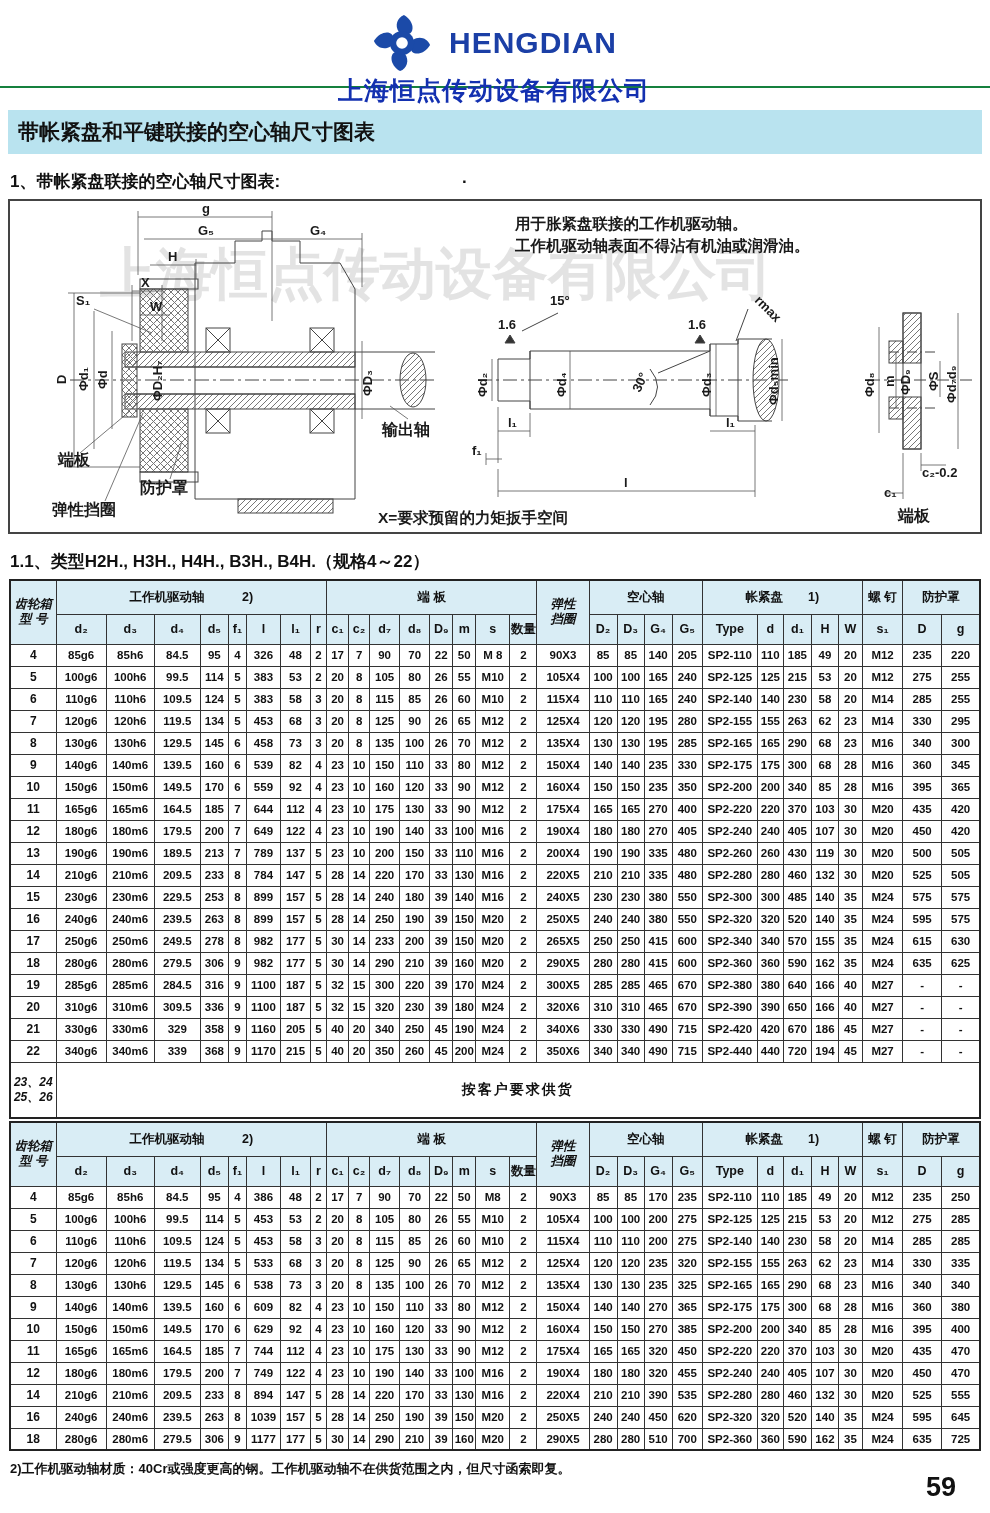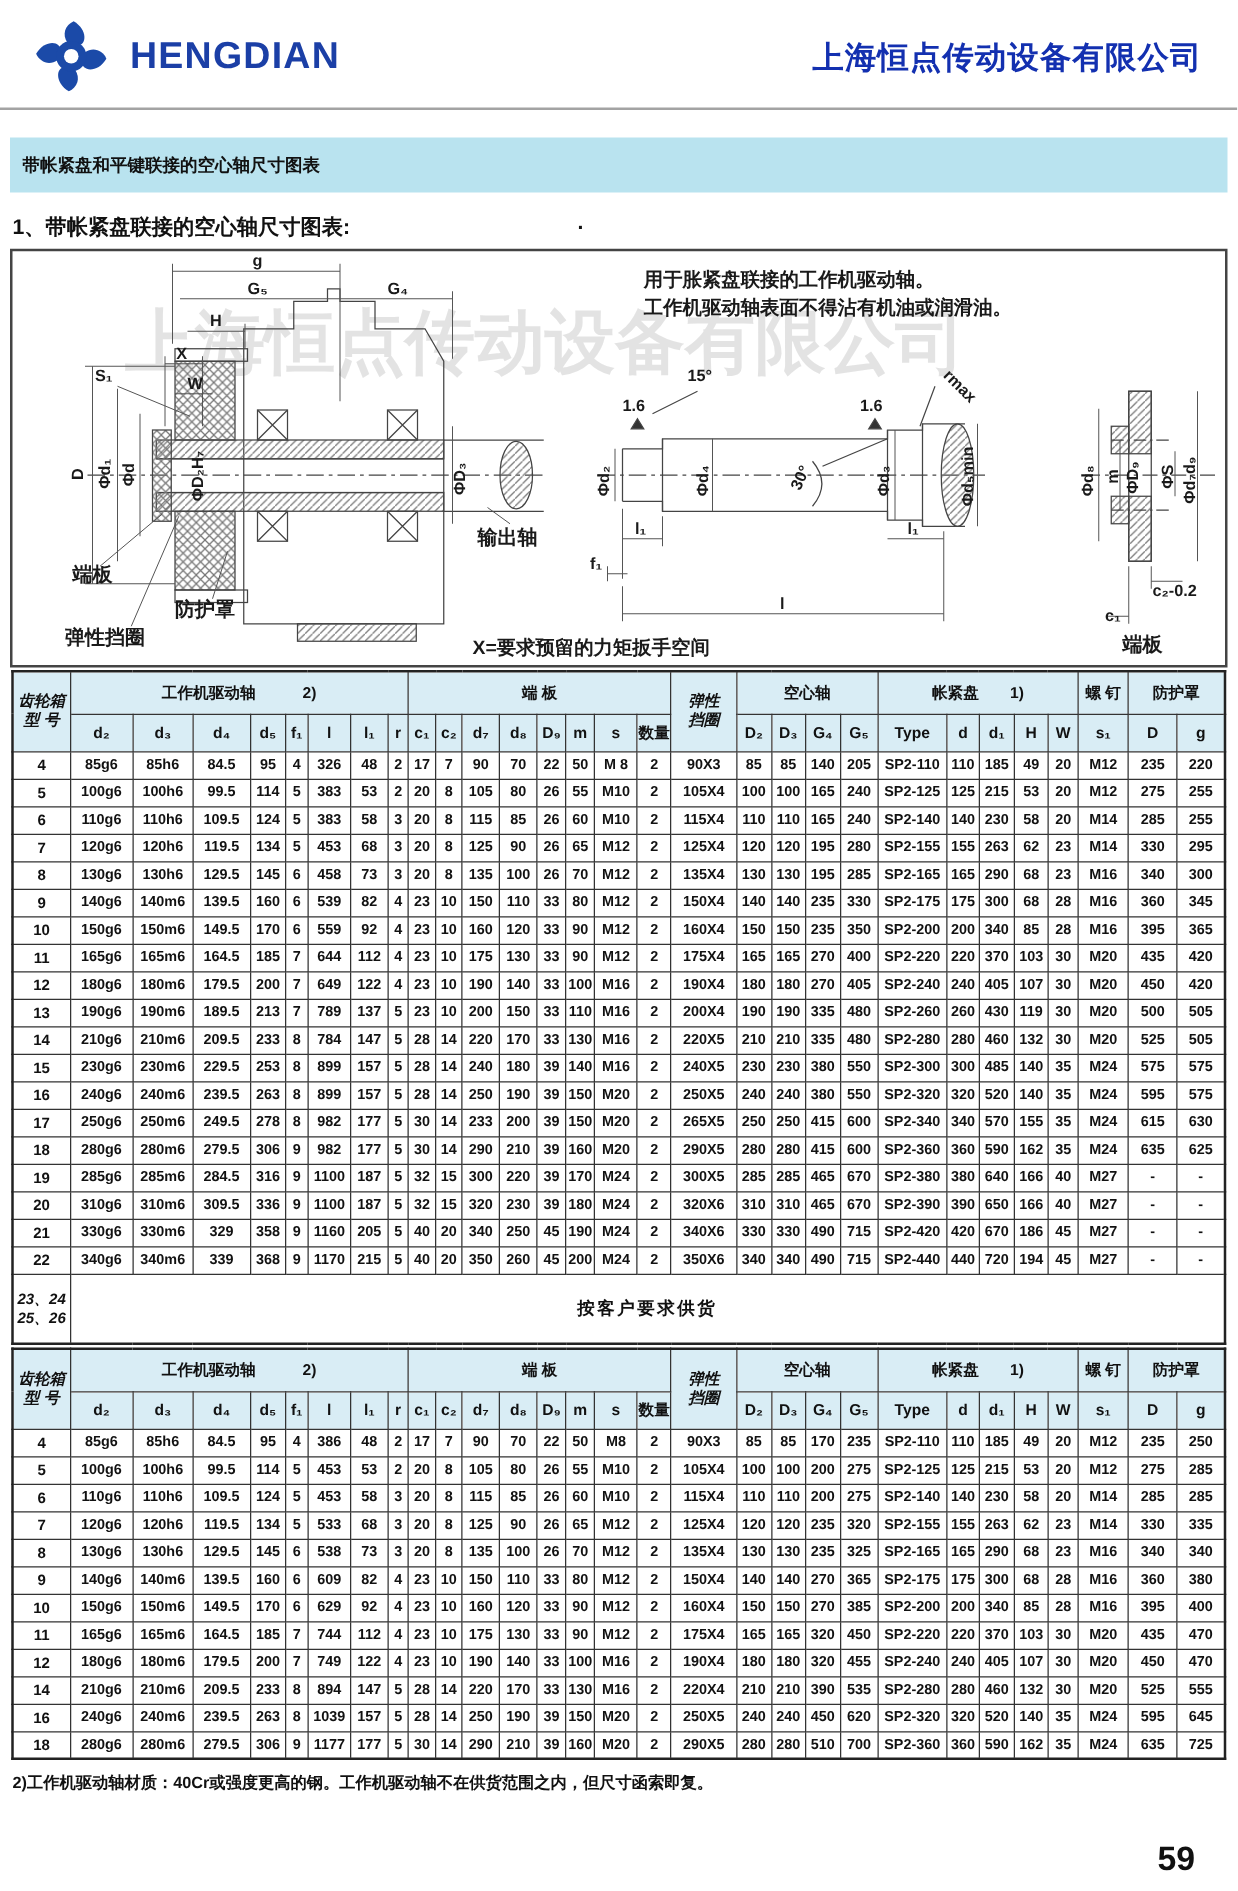--- a/index.html
+++ b/index.html
@@ -1,26 +1,26 @@
 <!DOCTYPE html>
 <html><head>
 <meta charset="utf-8">
 <style>
   html,body{margin:0;padding:0;background:#fff;}
   .page{width:990px;height:1513px;margin:0 auto;background:#fff;position:relative;
         font-family:"Liberation Sans","DejaVu Sans",sans-serif;color:#111;overflow:hidden;}
   
   .page-header{display:flex;justify-content:space-between;align-items:center;
-               padding:12px 28px 8px 26px;border-bottom:2px solid #a3a3a3;height:66px;}
+               padding:12px 28px 8px 26px;border-bottom:2px solid #15803d;height:66px;flex-direction:column;}
   .logo{display:flex;align-items:center;gap:16px;}
   .logo-text{color:#1b3fa6;font-size:30px;font-weight:bold;letter-spacing:1px;}
   .company{color:#1330b0;font-size:25px;font-weight:bold;letter-spacing:1px;}
   
   .title-bar{margin:22px 8px 0 8px;background:#b9e3ef;height:44px;line-height:44px;
-             font-size:14px;font-weight:bold;padding-left:10px;}
+             font-size:21px;font-weight:bold;padding-left:10px;}
   
   .sec-heading{margin:16px 8px 6px 10px;font-size:17px;font-weight:bold;position:relative;}
   .stray-dot{position:absolute;left:452px;top:-2px;font-weight:bold;}
   
   .drawing-panel{margin:2px 8px 0 8px;border:2px solid #444;height:331px;position:relative;background:#fff;}
   .drawing-panel svg{position:absolute;left:0;top:0;}
   
   table{border-collapse:collapse;table-layout:fixed;width:972px;margin:2px 0 0 9px;
         border:2px solid #222;}
   th,td{border:1px solid #333;text-align:center;padding:0;font-weight:bold;
@@ -234,20 +234,21 @@
         <text class="lbl" transform="rotate(-90 928 190)" x="928" y="190">ΦS</text>
         <text class="lbl" transform="rotate(-90 946 202)" x="946" y="202">Φd₇d₉</text>
         <text class="lbl" x="912" y="276">c₂-0.2</text>
         <text class="lbl" x="874" y="296">c₁</text>
         <text class="lbl cjk" x="888" y="320">端板</text>
         <text class="note lbl" x="368" y="322">X=要求预留的力矩扳手空间</text>
       </g>
     </svg>
   </div>
 
+  <div class="sec-heading">1.1、类型H2H., H3H., H4H., B3H., B4H.（规格4～22）</div>
 
   <table>
       <colgroup>
         <col style="width: 46px;">
         <col style="width: 50px;">
         <col style="width: 48px;">
         <col style="width: 46px;">
         <col style="width: 28px;">
         <col style="width: 18px;">
         <col style="width: 34px;">

